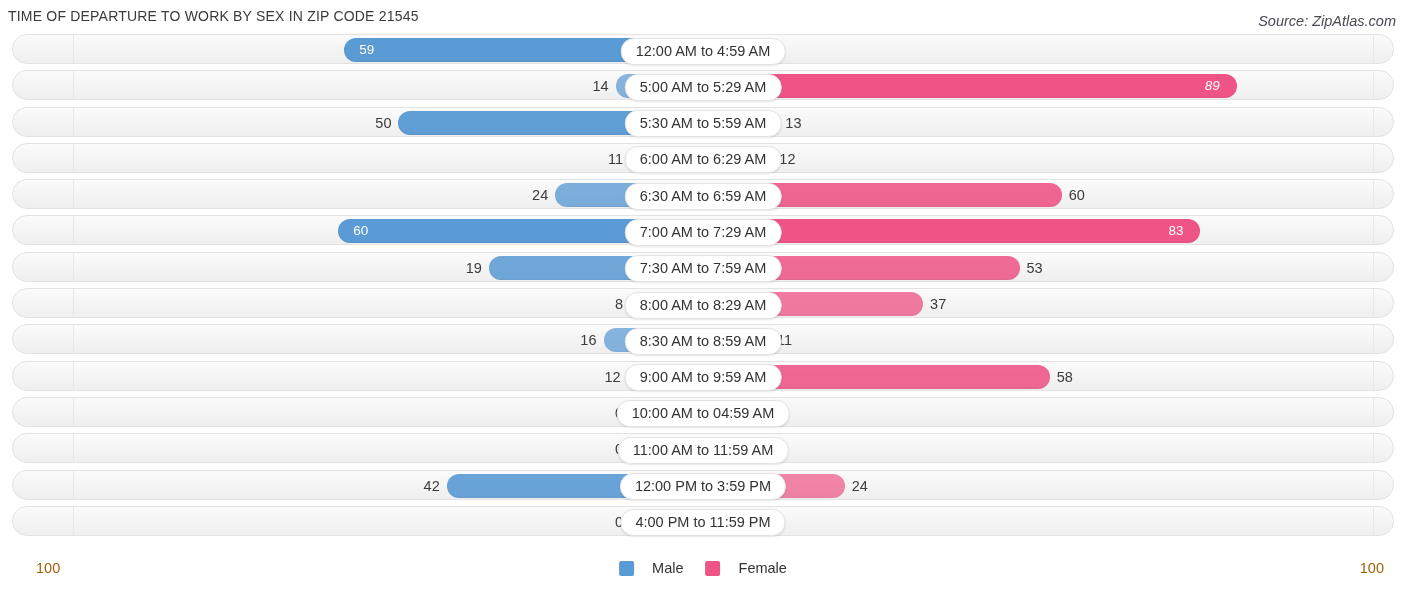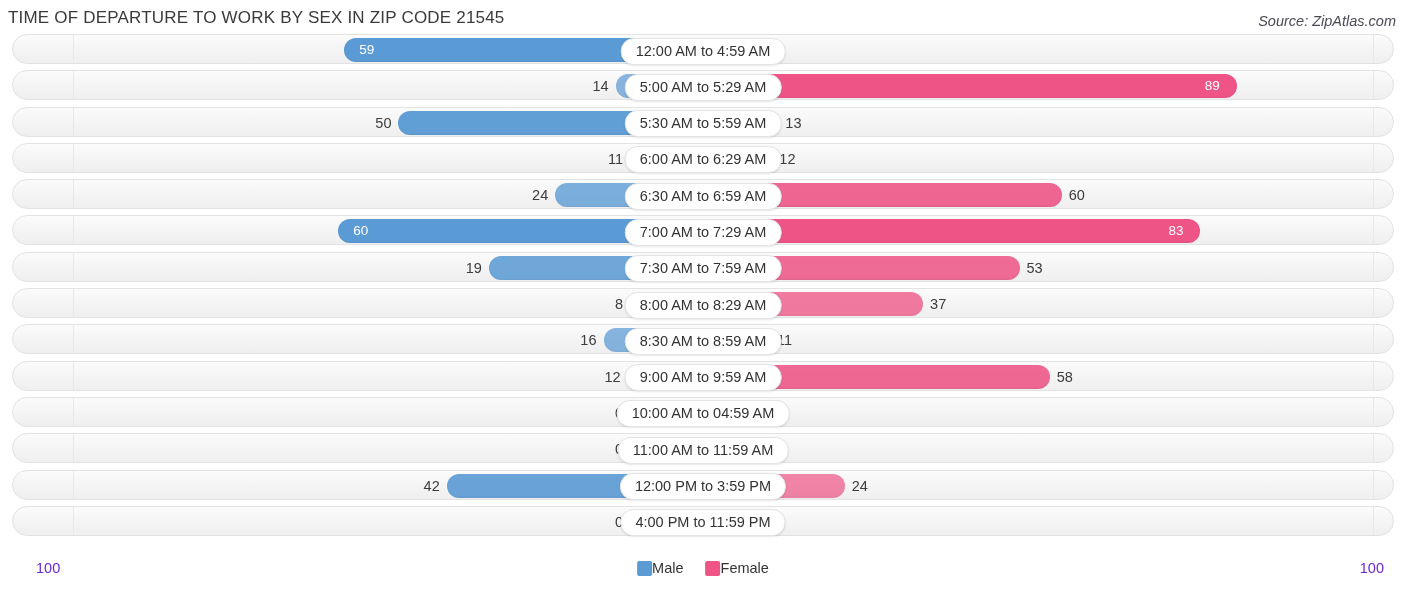--- a/index.html
+++ b/index.html
@@ -7,21 +7,21 @@
     width:1406px;height:594px;
     background:#ffffff;
     font-family:"Liberation Sans",sans-serif;
     color:#2b2b2b;
     overflow:hidden;
     position:relative;
   }
   
   #chart-title{
     position:absolute;left:8px;top:8px;
-    font-size:17px;letter-spacing:.2px;
+    font-size:14px;letter-spacing:.2px;
     color:#3a3a3a;font-weight:400;white-space:nowrap;
   }
   #source-note{
     position:absolute;right:10px;top:13px;
     font-size:14.5px;font-style:italic;color:#4a4a55;
     white-space:nowrap;
   }
   
   #plot{
     position:absolute;left:12px;top:34px;
@@ -74,29 +74,29 @@
     white-space:nowrap;
     box-shadow:0 1px 2px rgba(0,0,0,.10);
     z-index:5;
   }
   
   #footer{
     position:absolute;left:12px;top:556px;width:1382px;height:28px;
   }
   .axis-max{
     position:absolute;top:0;line-height:24px;
-    font-size:14.5px;color:#6d28d9;
+    font-size:14.5px;color:#a16207;
   }
   #axis-max-left{left:24px;}
   #axis-max-right{right:10px;}
   #legend{
     position:absolute;left:50%;top:0;transform:translateX(-50%);
     display:flex;align-items:center;gap:22px;height:24px;
   }
-  .legend-item{display:flex;align-items:center;gap:0;}
+  .legend-item{display:flex;align-items:center;gap:18px;}
   .swatch{width:15px;height:15px;border-radius:2px;display:block;}
   .legend-label{font-size:14.5px;color:#333;}
 </style>
 </head>
 <body>
 
 <div id="chart-title">TIME OF DEPARTURE TO WORK BY SEX IN ZIP CODE 21545</div>
 <div id="source-note">Source: ZipAtlas.com</div>
 
 <div id="plot">
@@ -108,21 +108,21 @@
       <div class="bar female" style="width: 70px; background: rgb(238, 85, 134); opacity: 0.58;"></div>
       <div class="val female-out" style="left: calc(49.78% + 77px);">0</div>
       <div class="catlabel">12:00 AM to 4:59 AM</div>
     </div>
     <div class="row">
       <div class="gridline" style="left: 4.35%;"></div>
       <div class="gridline" style="left: 98.55%;"></div>
       <div class="bar male" style="width: 84.42px; background: rgb(91, 155, 213); opacity: 0.717;"></div>
       <div class="val male-out" style="right: calc(50.22% + 91.42px);">14</div>
       <div class="bar female" style="width: 536.67px; background: rgb(238, 85, 134); opacity: 1;"></div>
-      <div class="val inside" style="left: calc(49.78% + 504.67px);">89</div>
+      <div class="val inside" style="left: calc(49.78% + 504.67px); font-style: italic;">89</div>
       <div class="catlabel">5:00 AM to 5:29 AM</div>
     </div>
     <div class="row">
       <div class="gridline" style="left: 4.35%;"></div>
       <div class="gridline" style="left: 98.55%;"></div>
       <div class="bar male" style="width: 301.5px; background: rgb(91, 155, 213); opacity: 0.965;"></div>
       <div class="val male-out" style="right: calc(50.22% + 308.5px);">50</div>
       <div class="bar female" style="width: 78.39px; background: rgb(238, 85, 134); opacity: 0.648;"></div>
       <div class="val female-out" style="left: calc(49.78% + 85.39px);">13</div>
       <div class="catlabel">5:30 AM to 5:59 AM</div>

